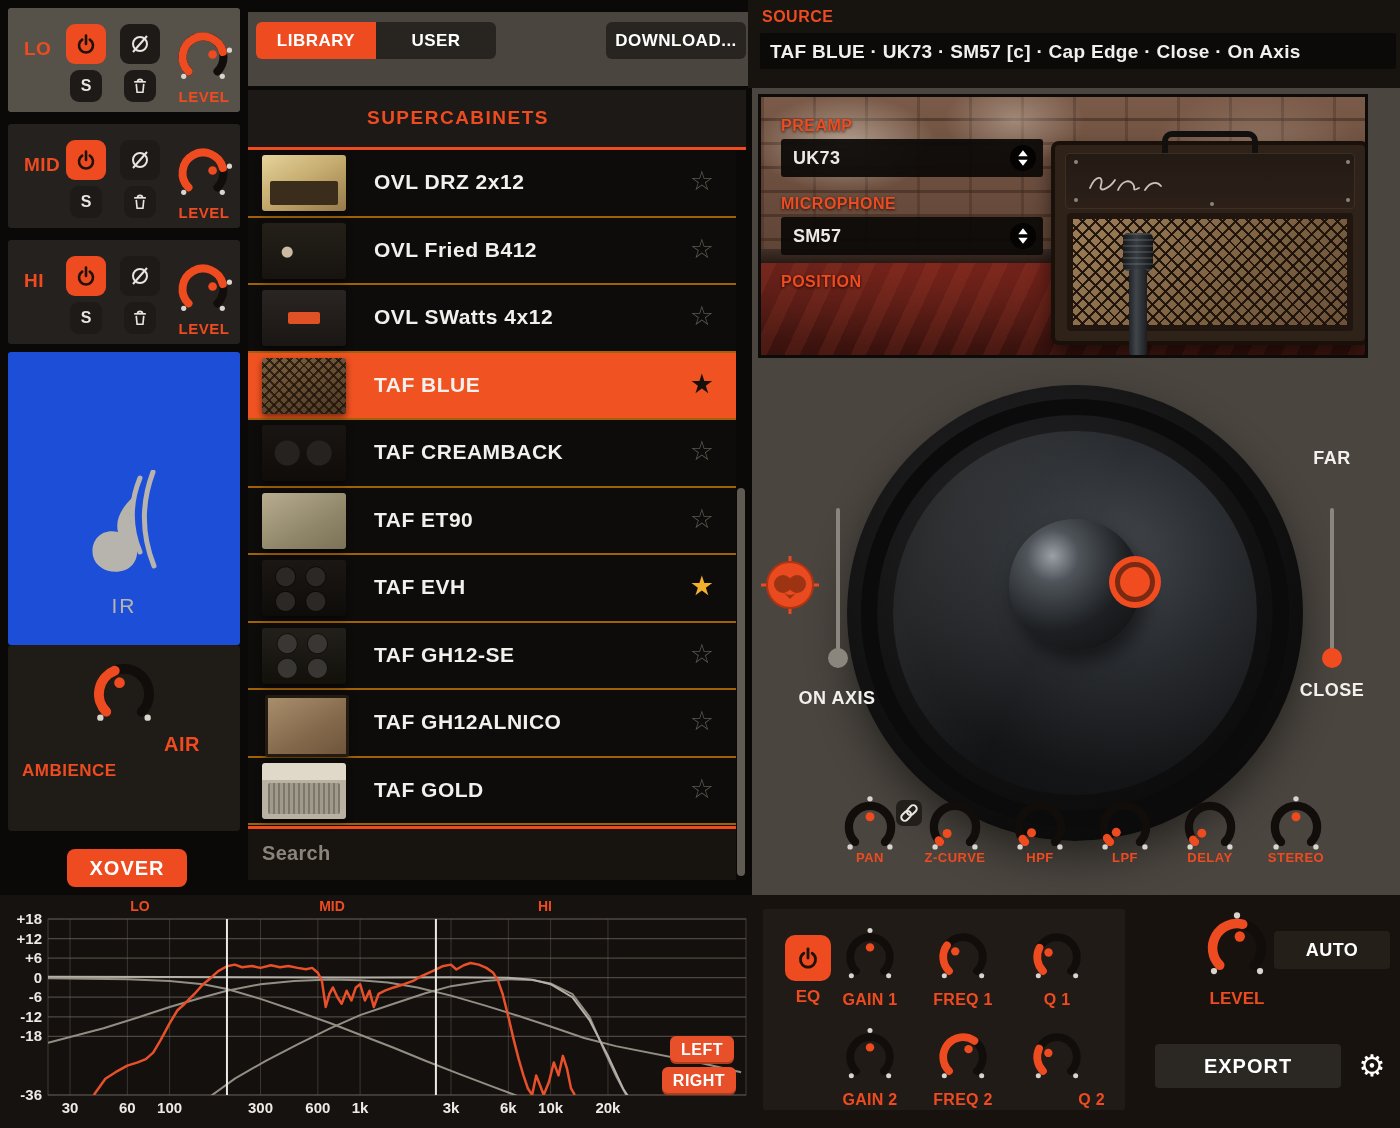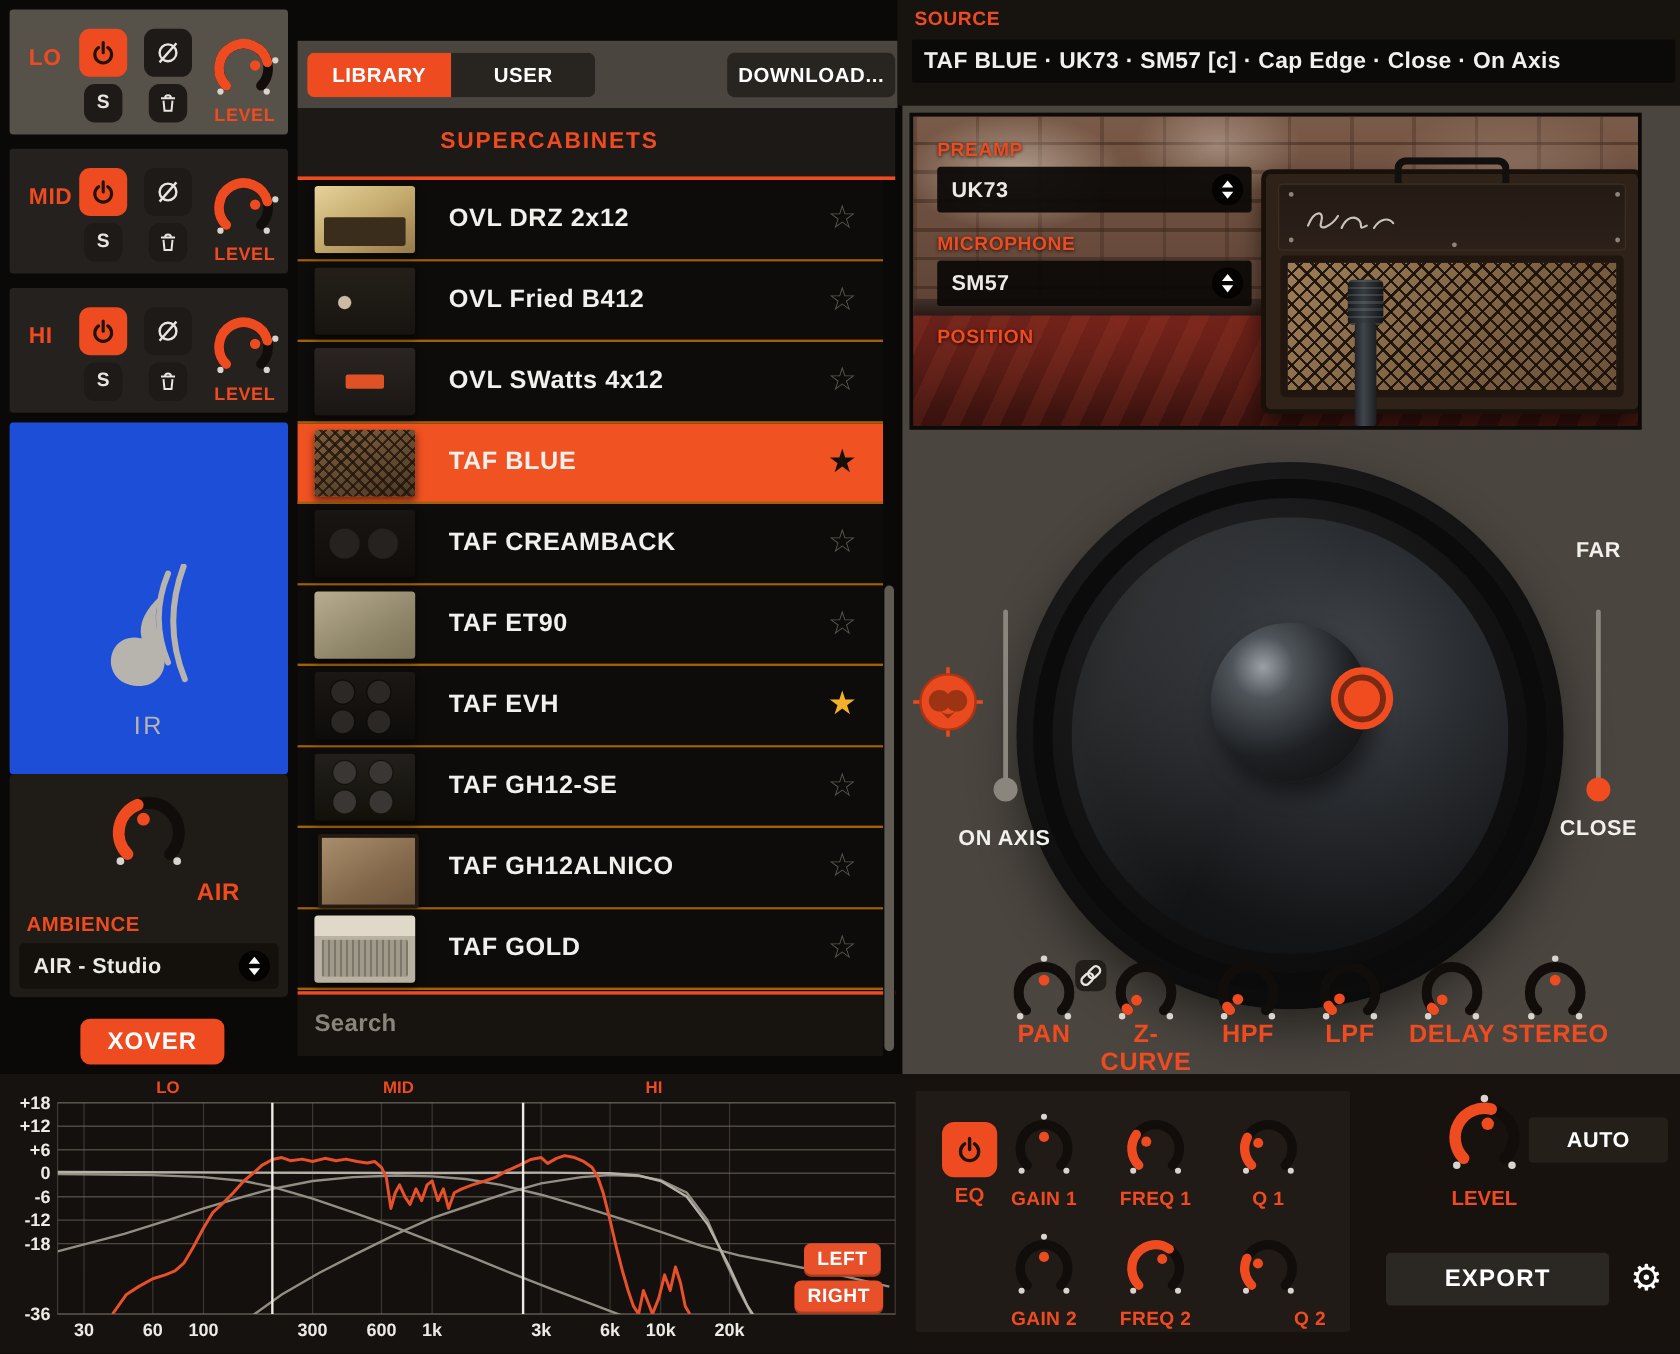--- a/index.html
+++ b/index.html
@@ -23,21 +23,21 @@
   #air-knob{position:absolute;left:78px;top:11px;width:76px;height:76px;}
   #air-label{position:absolute;left:0;top:88px;width:192px;text-align:right;color:#ee4b20;font-weight:bold;font-size:20px;letter-spacing:.5px;}
   #ambience-label{position:absolute;left:14px;top:116px;color:#ee4b20;font-weight:bold;font-size:17px;letter-spacing:.5px;}
   .dropdown{position:absolute;background:#14110d;border-radius:4px;display:flex;align-items:center;cursor:pointer;justify-content:flex-end;}
   .dropdown .dd-text{color:#eceae5;font-weight:bold;font-size:18px;padding-left:12px;flex:1;letter-spacing:.3px;}
   .dd-chev{width:26px;height:26px;margin-right:7px;flex:0 0 auto;}
   #ambience-select{left:8px;top:141px;width:216px;height:38px;}
   #xover-button{position:absolute;left:59px;top:841px;width:120px;height:38px;background:#ee4b20;border:none;
     border-radius:8px;color:#fff;font-weight:bold;font-size:20px;letter-spacing:1px;cursor:pointer;}
   
-  #mid-top{position:absolute;left:248px;top:34px;width:500px;height:56px;background:#4a453f;}
+  #mid-top{position:absolute;left:248px;top:12px;width:500px;height:74px;background:#4a453f;}
   #tabs{position:absolute;left:8px;top:10px;width:240px;height:37px;display:flex;border-radius:6px;overflow:hidden;}
   .tab{flex:1;border:none;color:#fff;font-weight:bold;font-size:17px;letter-spacing:.5px;cursor:pointer;background:#282420;}
   .tab.active{background:#ee4b20;}
   #download-button{position:absolute;left:358px;top:10px;width:140px;height:37px;background:#282420;border:none;
     border-radius:6px;color:#fff;font-weight:bold;font-size:17px;letter-spacing:.5px;cursor:pointer;}
   #library-panel{position:absolute;left:248px;top:90px;width:498px;height:790px;background:#13100d;}
   #lib-header{position:absolute;left:0;top:0;width:498px;height:57px;background:#1c1916;}
   #lib-title{position:absolute;left:0;top:17px;width:420px;text-align:center;color:#ee4b20;font-weight:bold;font-size:19px;letter-spacing:1.5px;}
   #lib-lock{position:absolute;left:648px;top:14px;width:28px;height:28px;cursor:pointer;}
   .lib-star{position:absolute;left:694px;top:10px;font-size:27px;line-height:30px;cursor:pointer;}
@@ -134,21 +134,21 @@
     radial-gradient(circle at 62% 34%,#43464b 0%,#2b2e32 30%,#141517 68%,#0c0d0e 100%);}
   #spk-cap{position:absolute;left:257px;top:431px;width:132px;height:132px;border-radius:50%;
     background:radial-gradient(circle at 33% 28%,#9aa0a6 0%,#4e5459 20%,#1d1f22 58%,#0e0f10 100%);
     box-shadow:6px 10px 18px rgba(0,0,0,.5);}
   #spk-marker{position:absolute;left:357px;top:468px;width:52px;height:52px;border-radius:50%;background:#f04c1f;cursor:pointer;}
   #spk-marker::after{content:"";position:absolute;left:6px;top:6px;right:6px;bottom:6px;border-radius:50%;
     border:5px solid rgba(25,14,8,.55);}
   .vslider{position:absolute;width:4px;background:#8a867e;border-radius:2px;cursor:pointer;}
   .vthumb{position:absolute;width:20px;height:20px;border-radius:50%;cursor:pointer;}
   .stage-label{position:absolute;color:#f2f0ec;font-weight:bold;font-size:18px;letter-spacing:.5px;text-align:center;}
-  .knob-label{position:absolute;color:#ee4b20;font-weight:bold;font-size:21px;letter-spacing:.5px;text-align:center;}
+  .knob-label{position:absolute;color:#ee4b20;font-weight:bold;font-size:13px;letter-spacing:.5px;text-align:center;}
   #link-icon{position:absolute;left:144px;top:712px;width:26px;height:26px;background:#221e1a;border-radius:7px;cursor:pointer;}
   
   #bottom-left{position:absolute;left:0;top:895px;width:760px;height:233px;background:#161210;}
   .lr-btn{position:absolute;background:#e8502a;border:none;border-radius:6px;color:#fff;font-weight:bold;
     font-size:16px;letter-spacing:.5px;cursor:pointer;box-shadow:inset 0 -2px 0 rgba(0,0,0,.25);}
   #bottom-right{position:absolute;left:760px;top:895px;width:640px;height:233px;background:#17120e;}
   #eq-subpanel{position:absolute;left:3px;top:14px;width:362px;height:201px;background:#201b17;border-radius:2px;}
   #eq-power{position:absolute;left:25px;top:40px;width:46px;height:46px;background:#ee4b20;border:none;border-radius:10px;cursor:pointer;
     display:flex;align-items:center;justify-content:center;}
   #eq-label{position:absolute;left:25px;top:92px;width:46px;text-align:center;color:#ee4b20;font-weight:bold;font-size:17px;}
@@ -284,28 +284,20 @@
           <svg viewBox="0 0 100 100">
             <path d="M 26.665476220843935 73.33452377915607 A 33 33 0 1 1 73.3345237791561 73.33452377915604" stroke="#100d0a" stroke-width="13" fill="none" stroke-linecap="round"></path>
             <path d="M 26.665476220843935 73.33452377915607 A 33 33 0 0 1 37.85188976140561 19.317375965687713" stroke="#ee4b20" stroke-width="13" fill="none" stroke-linecap="round"></path>
             <circle cx="18.887301627791913" cy="81.11269837220809" r="4.2" fill="#d8d5cf"></circle>
             <circle cx="81.11269837220809" cy="81.11269837220809" r="4.2" fill="#d8d5cf"></circle>
             <circle cx="44.110007157045146" cy="35.123576225787986" r="7" fill="#ee4b20"></circle>
           </svg>
         </div>
       <div id="air-label">AIR</div>
       <div id="ambience-label">AMBIENCE</div>
-      <div class="dropdown" id="ambience-select">
-        <span class="dd-text">AIR - Studio</span>
-        <svg class="dd-chev" viewBox="0 0 22 22">
-            <circle cx="11" cy="11" r="11" fill="#040302"></circle>
-            <path d="M11 4.5 l4 5 h-8 z" fill="#fff"></path>
-            <path d="M11 17.5 l-4 -5 h8 z" fill="#fff"></path>
-          </svg>
-      </div>
     </div>
     <button id="xover-button">XOVER</button>
   </aside>
 
   <div id="mid-top">
     <div id="tabs">
       <button class="tab active">LIBRARY</button>
       <button class="tab">USER</button>
     </div>
     <button id="download-button">DOWNLOAD...</button>

